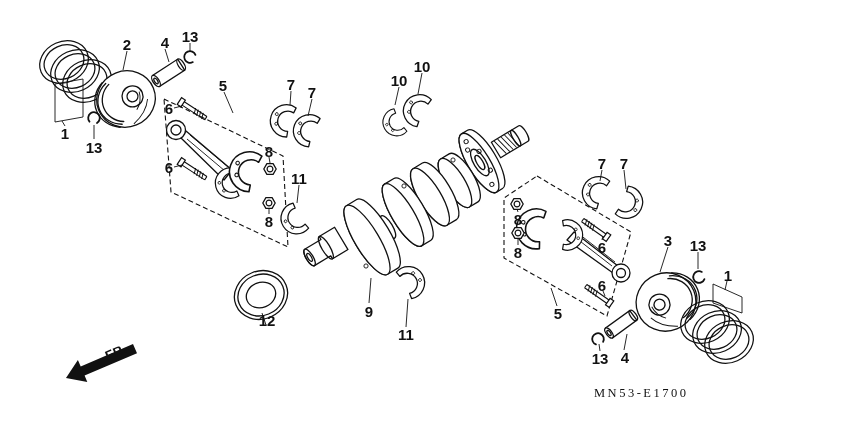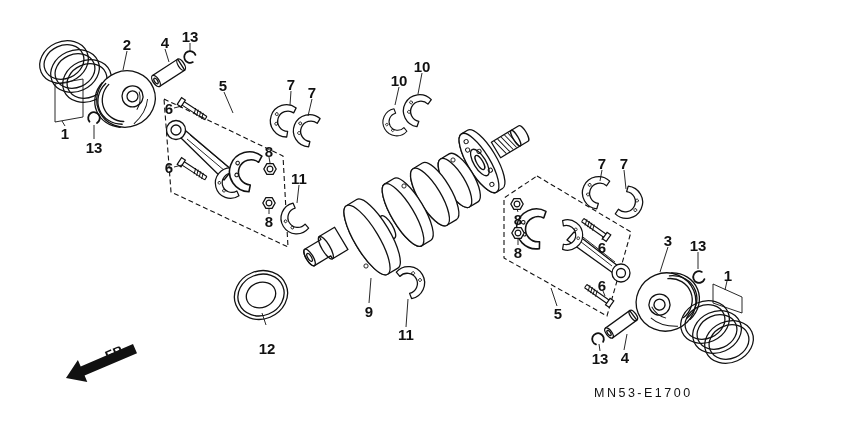--- a/index.html
+++ b/index.html
@@ -10,21 +10,21 @@
   svg .ln{fill:none;stroke:#111;stroke-width:1.3;stroke-linejoin:round;stroke-linecap:round;}
   svg .wh{fill:#fff;stroke:#111;stroke-width:1.3;stroke-linejoin:round;}
   svg .thin{fill:none;stroke:#111;stroke-width:0.9;}
   svg .dash{fill:none;stroke:#111;stroke-width:1.1;stroke-dasharray:5 3;}
   svg .solid{fill:#111;stroke:none;}
   .callout{position:absolute;transform:translate(-50%,-50%);
            font-size:15px;font-weight:bold;color:#111;line-height:1;white-space:nowrap;}
   .fr-label{position:absolute;transform:translate(-50%,-50%) rotate(-23deg);
             font-size:13px;font-weight:bold;color:#111;letter-spacing:0.5px;}
   .code{position:absolute;font-size:12.5px;color:#111;letter-spacing:2.5px;
-        font-family:Liberation Sans, sans-serif;}
+        font-family:Liberation Serif, serif;}
 </style>
 </head>
 <body>
 
 <div class="stage">
 
 <svg width="850" height="425" viewBox="0 0 850 425">
   <defs>
     <g id="shell">
       <path d="M 5.5,-18 A 19,19 0 1 0 5.5,18 L 4.5,11.5 A 12,12 0 1 1 4.5,-11.5 Z" style="fill:#fff;stroke:#111;stroke-width:1.5;stroke-linejoin:round"></path>
@@ -305,21 +305,21 @@
 <span class="callout" style="left:169px;top:167px">6</span>
 <span class="callout" style="left:269px;top:151px">8</span>
 <span class="callout" style="left:269px;top:221px">8</span>
 <span class="callout" style="left:291px;top:84px">7</span>
 <span class="callout" style="left:312px;top:92px">7</span>
 <span class="callout" style="left:399px;top:80px">10</span>
 <span class="callout" style="left:422px;top:66px">10</span>
 <span class="callout" style="left:299px;top:178px">11</span>
 <span class="callout" style="left:369px;top:311px">9</span>
 <span class="callout" style="left:406px;top:334px">11</span>
-<span class="callout" style="left:267px;top:348px">12</span>
+<span class="callout" style="left:267px;top:320px">12</span>
 <span class="callout" style="left:518px;top:219px">8</span>
 <span class="callout" style="left:518px;top:252px">8</span>
 <span class="callout" style="left:602px;top:163px">7</span>
 <span class="callout" style="left:624px;top:163px">7</span>
 <span class="callout" style="left:602px;top:247px">6</span>
 <span class="callout" style="left:602px;top:285px">6</span>
 <span class="callout" style="left:558px;top:313px">5</span>
 <span class="callout" style="left:668px;top:240px">3</span>
 <span class="callout" style="left:698px;top:245px">13</span>
 <span class="callout" style="left:728px;top:275px">1</span>

